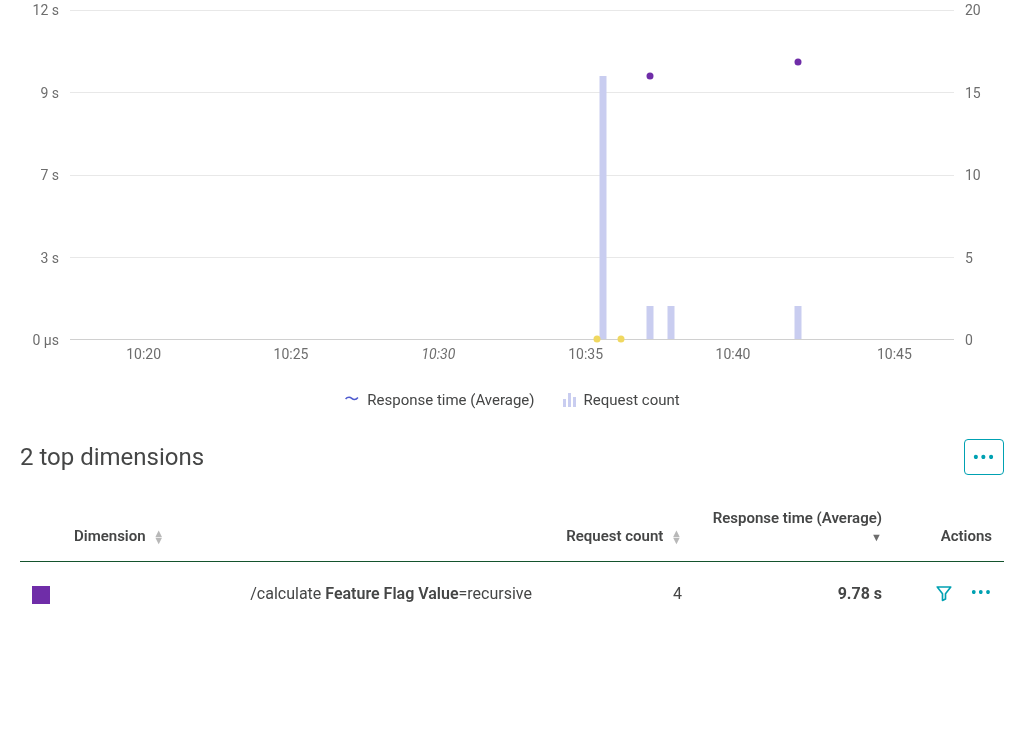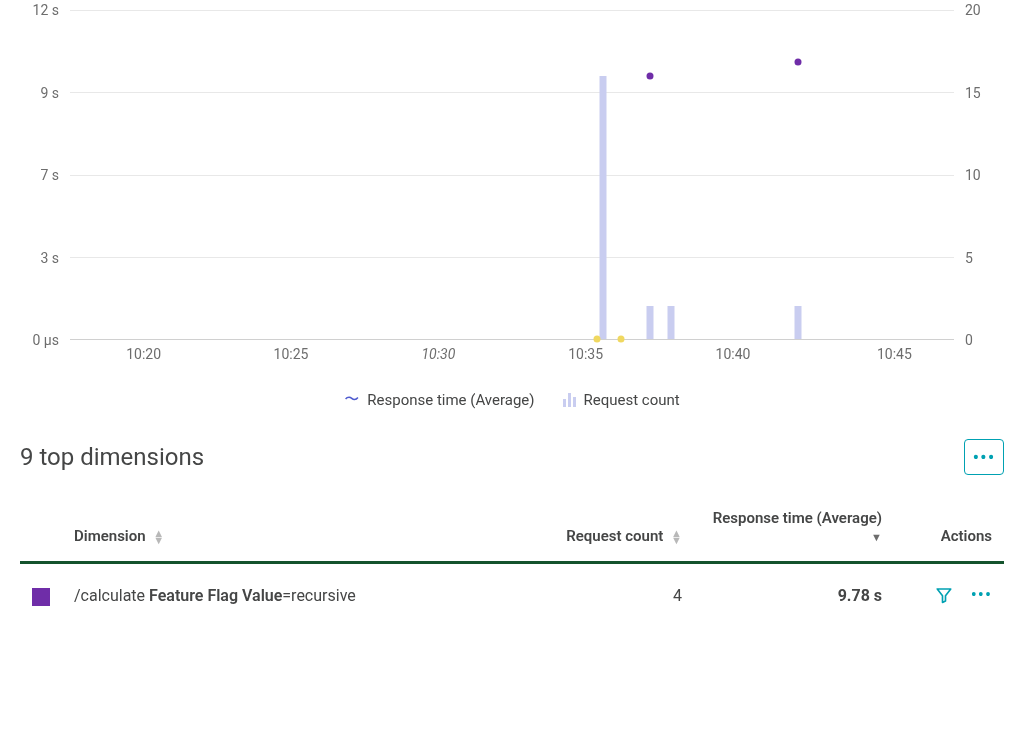--- a/index.html
+++ b/index.html
@@ -139,31 +139,31 @@
     table {
       width: 100%;
       border-collapse: collapse;
     }
     th {
       text-align: right;
       font-weight: 600;
       font-size: 15px;
       color: #454646;
       padding: 10px 12px 16px 12px;
-      border-bottom: 3px solid #14532d;
+      border-bottom: 1px solid #14532d;
       vertical-align: bottom;
     }
     th.left { text-align: left; }
     td {
       padding: 20px 12px;
       font-size: 16px;
       color: #454646;
       text-align: right;
     }
-    td.left { text-align: left; }
+    td.left { text-align: right; }
     tbody tr:nth-child(2) {
       background: #f7f7f7;
     }
     .swatch {
       display: inline-block;
       width: 18px;
       height: 18px;
       vertical-align: middle;
     }
     .dim-text .bold {
@@ -248,21 +248,21 @@
     <span class="legend-bar-icon">
         <span style="height:8px"></span>
         <span style="height:14px"></span>
         <span style="height:10px"></span>
       </span>
     <span>Request count</span>
   </div>
 </div>
 
 <div class="section-header">
-  <div class="section-title">9 top dimensions</div>
+  <div class="section-title">2 top dimensions</div>
   <div class="more-button">•••</div>
 </div>
 
 <table>
   <thead>
     <tr>
       <th class="left" style="width:40px"></th>
       <th class="left">
         <span>Dimension</span>
         <span class="sort-arrows">

